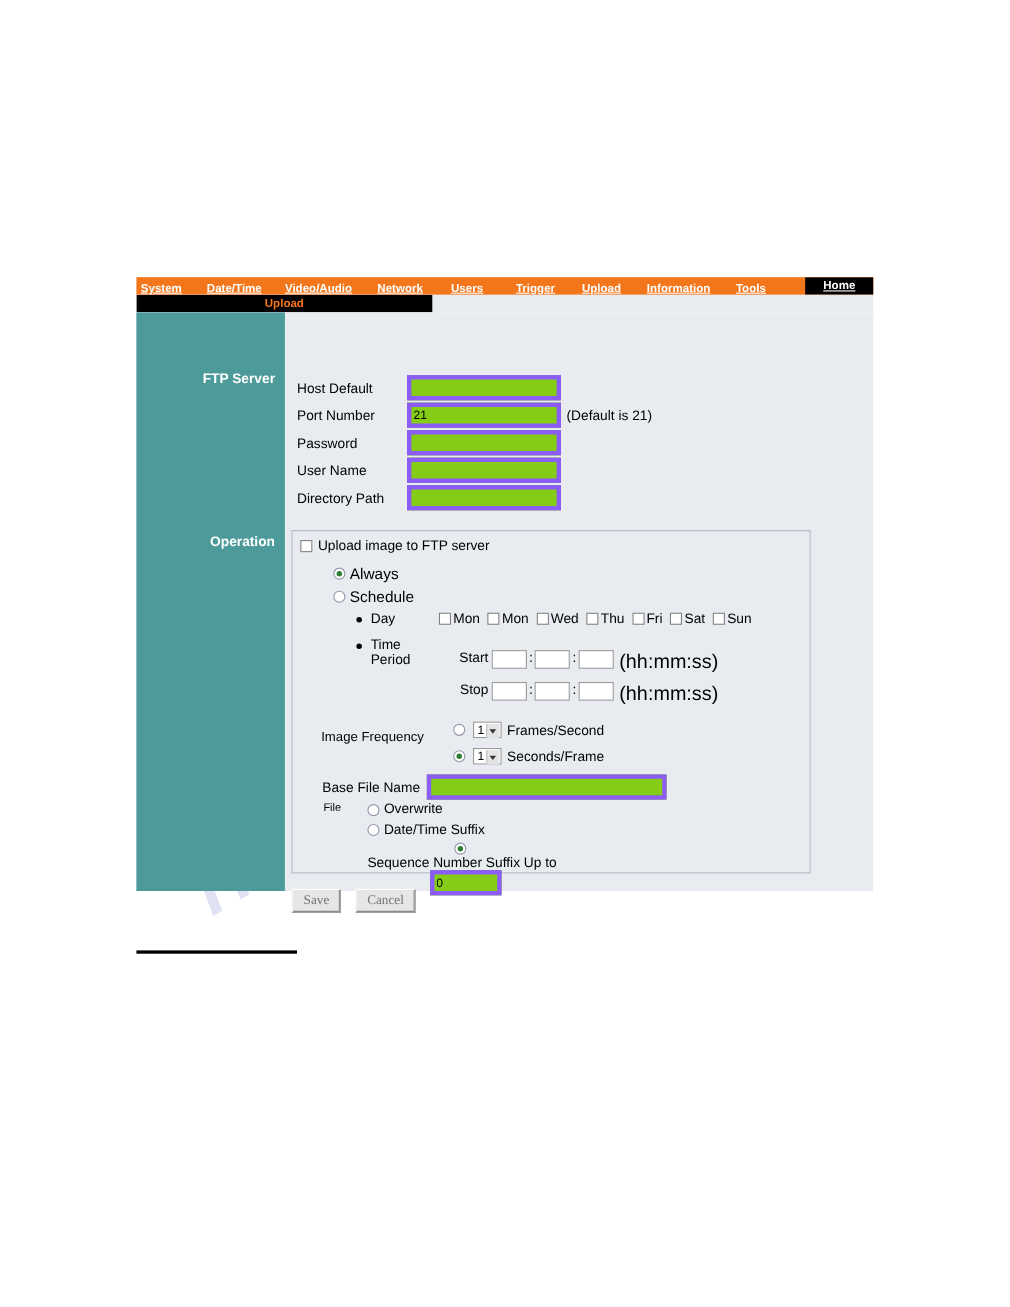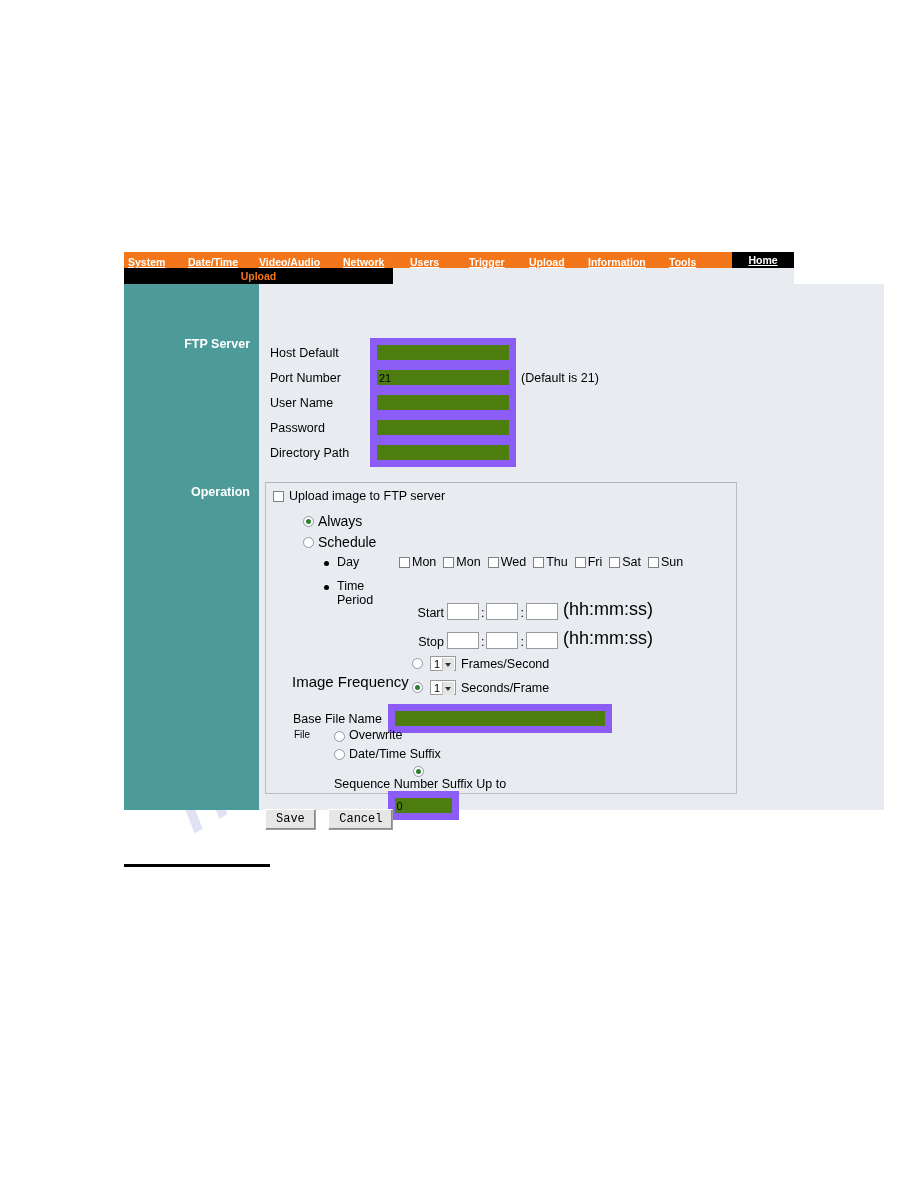--- a/index.html
+++ b/index.html
@@ -106,21 +106,21 @@
     line-height: 16px;
     text-align: center;
     color: #f4761b;
     font-size: 10.5px;
     font-weight: bold;
   }
 
   
   .appbody {
     position: relative;
-    width: 760px;
+    width: 670px;
     height: 526px;
     background: #e8ecf1;
   }
   .sidebar {
     position: absolute;
     left: 0; top: 0;
     width: 135px;
     height: 526px;
     background: #4d9a9a;
   }
@@ -150,22 +150,22 @@
     align-items: center;
     height: 25px;
   }
   .ftp-label {
     width: 100px;
     font-size: 12.5px;
     color: #000000;
     white-space: nowrap;
   }
   .txtin {
-    border: 7px solid #8b5cf6;
-    background: #4d7c0f;
+    border: 4px solid #8b5cf6;
+    background: #84cc16;
     height: 15px;
     font-size: 11px;
     font-family: "Liberation Sans", sans-serif;
     padding: 0 2px;
     box-sizing: content-box;
     color: #000000;
     outline: none;
   }
   .in-wide { width: 128px; }
   .hint {
@@ -261,43 +261,43 @@
   }
   .day {
     display: flex; align-items: center;
     margin-right: 7px;
     white-space: nowrap;
   }
   .day .cb { margin-right: 2px; }
 
   .timegrid { position: absolute; left: 143px; top: 108px; }
   .timerow {
-    display: flex; align-items: flex-end;
+    display: flex; align-items: flex-start;
     height: 29px;
     font-size: 12.5px;
     white-space: nowrap;
   }
   .timerow .tlab { width: 35px; text-align: right; margin-right: 3px; }
   .tin {
     width: 26px; height: 15px;
     border: 1px solid #9a9a9a;
     background: #ffffff;
     font-size: 11px;
     font-family: "Liberation Sans", sans-serif;
     padding: 0 2px;
     outline: none;
   }
   .colon { margin: 0 2px; font-size: 12.5px; }
   .fmt { margin-left: 5px; font-size: 18px; }
 
   
   .freq-label {
     position: absolute;
-    left: 26px; top: 190px;
-    font-size: 15px;
+    left: 26px; top: 180px;
+    font-size: 12px;
     white-space: nowrap;
   }
   .freq-row {
     position: absolute;
     display: flex; align-items: center;
     font-size: 12.5px;
     white-space: nowrap;
   }
   #f-fps { left: 146px; top: 173px; }
   #f-spf { left: 146px; top: 197px; }
@@ -363,22 +363,22 @@
     left: 141px;
     top: 524px;
   }
   .btn {
     display: inline-block;
     border: 1px solid #a0a0a0;
     border-top-color: #ffffff;
     border-left-color: #ffffff;
     background: #e6e6e6;
     font-size: 12px;
-    font-family: Liberation Mono, monospace;
-    color: #000000;
+    font-family: Liberation Serif, serif;
+    color: #737373;
     padding: 2px 10px 3px 10px;
     margin-right: 8px;
     box-shadow: inset -1px -1px 0 #8a8a8a;
     cursor: pointer;
   }
 
   
   .bottom-rule {
     position: absolute;
     left: 124px;
@@ -436,27 +436,27 @@
             <input class="txtin in-wide" type="text" value="" style="">
           </div>
 
           <div class="ftp-row">
             <span class="ftp-label">Port Number</span>
             <input class="txtin in-wide" type="text" value="21" style="">
             <span class="hint">(Default is 21)</span>
           </div>
 
           <div class="ftp-row">
+            <span class="ftp-label">Password</span>
+            <input class="txtin in-wide" type="password" value="" style="">
+          </div>
+
+          <div class="ftp-row">
             <span class="ftp-label">User Name</span>
             <input class="txtin in-wide" type="text" value="" style="">
-          </div>
-
-          <div class="ftp-row">
-            <span class="ftp-label">Password</span>
-            <input class="txtin in-wide" type="password" value="" style="">
           </div>
 
           <div class="ftp-row">
             <span class="ftp-label">Directory Path</span>
             <input class="txtin in-wide" type="text" value="" style="">
           </div>
 
         </div>
 
         <div class="opbox">

